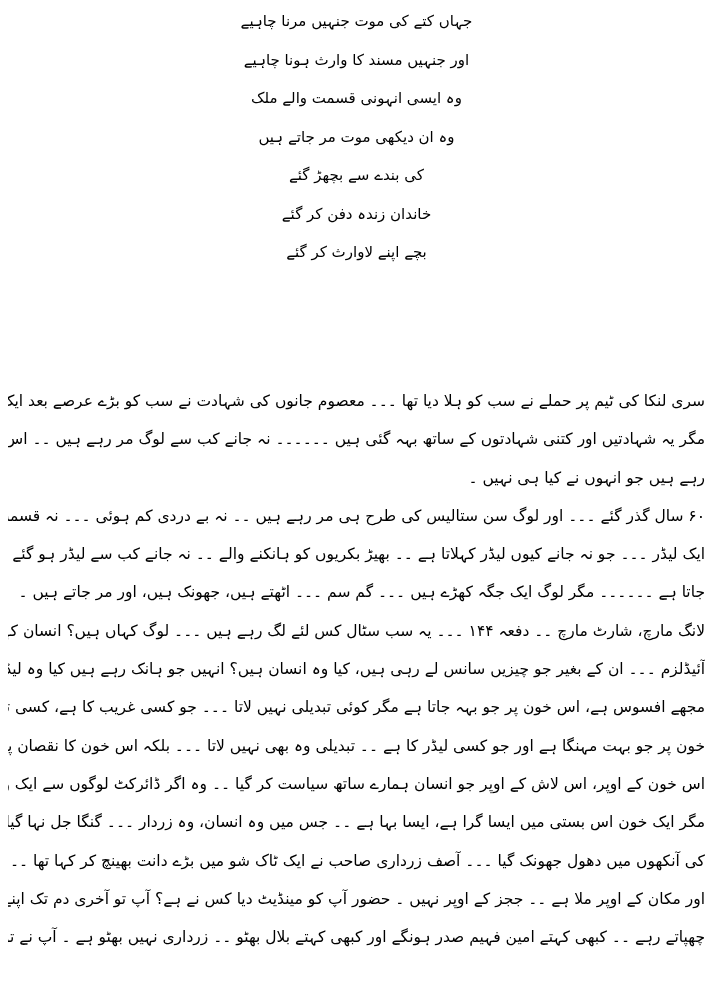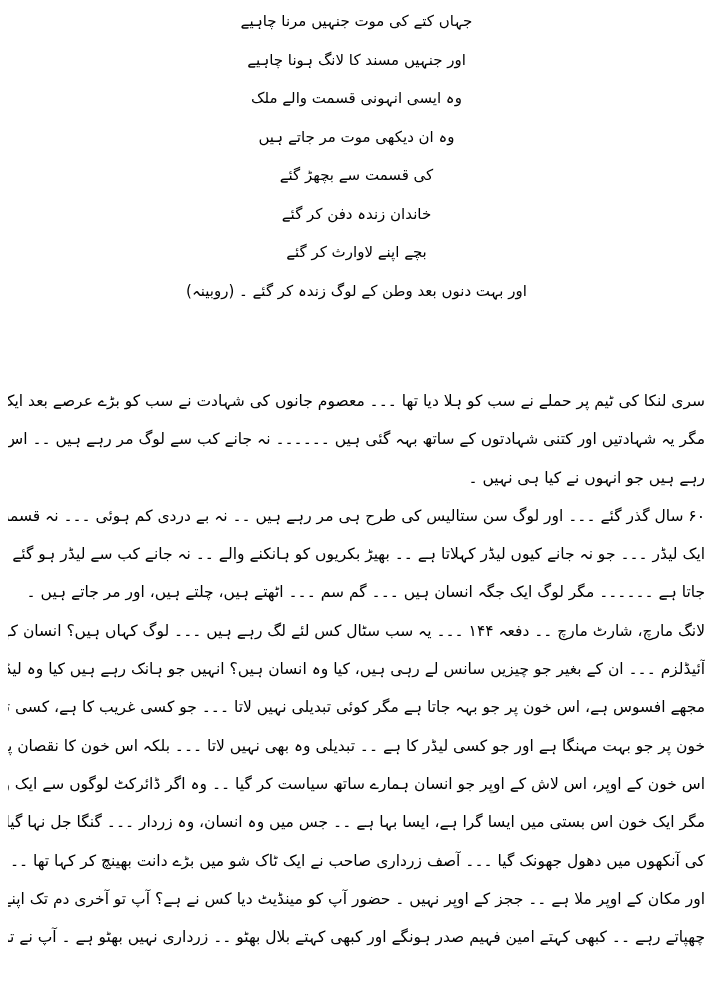--- a/index.html
+++ b/index.html
@@ -56,35 +56,34 @@
     .prose-line.last {
       text-align-last: right;
     }
   </style>
 </head>
 <body>
 
 <div class="page">
   <div class="poem" id="poem">
       <div class="poem-line">جہاں کتے کی موت جنہیں مرنا چاہیے</div>
-      <div class="poem-line">اور جنہیں مسند کا لانگ ہونا چاہیے</div>
+      <div class="poem-line">اور جنہیں مسند کا وارث ہونا چاہیے</div>
       <div class="poem-line">وہ ایسی انہونی قسمت والے ملک</div>
       <div class="poem-line">وہ ان دیکھی موت مر جاتے ہیں</div>
-      <div class="poem-line">کی قسمت سے بچھڑ گئے</div>
+      <div class="poem-line">کی بندے سے بچھڑ گئے</div>
       <div class="poem-line">خاندان زندہ دفن کر گئے</div>
       <div class="poem-line">بچے اپنے لاوارث کر گئے</div>
-      <div class="poem-line">اور بہت دنوں بعد وطن کے لوگ زندہ کر گئے ۔ (روبینہ)</div>
     </div>
   <div class="prose" id="prose">
       <div class="prose-line">سری لنکا کی ٹیم پر حملے نے سب کو ہلا دیا تھا ۔۔۔ معصوم جانوں کی شہادت نے سب کو بڑے عرصے بعد ایک حوصلہ دیا تھا ۔۔۔۔</div>
       <div class="prose-line">مگر یہ شہادتیں اور کتنی شہادتوں کے ساتھ بہہ گئی ہیں ۔۔۔۔۔۔ نہ جانے کب سے لوگ مر رہے ہیں ۔۔ اس دھرتی پر اس جرم میں کٹ</div>
       <div class="prose-line last">رہے ہیں جو انہوں نے کیا ہی نہیں ۔</div>
       <div class="prose-line">۶۰ سال گذر گئے ۔۔۔ اور لوگ سن ستالیس کی طرح ہی مر رہے ہیں ۔۔ نہ بے دردی کم ہوئی ۔۔۔ نہ قسمت نرم ہوئی ۔۔۔ کیوں؟</div>
       <div class="prose-line">ایک لیڈر ۔۔۔ جو نہ جانے کیوں لیڈر کہلاتا ہے ۔۔ بھیڑ بکریوں کو ہانکنے والے ۔۔ نہ جانے کب سے لیڈر ہو گئے ۔۔ ایک آتا ہے ۔۔ ایک</div>
-      <div class="prose-line last">جاتا ہے ۔۔۔۔۔۔ مگر لوگ ایک جگہ انسان ہیں ۔۔۔ گم سم ۔۔۔ اٹھتے ہیں، چلتے ہیں، اور مر جاتے ہیں ۔</div>
+      <div class="prose-line last">جاتا ہے ۔۔۔۔۔۔ مگر لوگ ایک جگہ کھڑے ہیں ۔۔۔ گم سم ۔۔۔ اٹھتے ہیں، جھونک ہیں، اور مر جاتے ہیں ۔</div>
       <div class="prose-line">لانگ مارچ، شارٹ مارچ ۔۔ دفعہ ۱۴۴ ۔۔۔ یہ سب سٹال کس لئے لگ رہے ہیں ۔۔۔ لوگ کہاں ہیں؟ انسان کہاں ہیں؟ نظریے اور</div>
       <div class="prose-line last">آئیڈلزم ۔۔۔ ان کے بغیر جو چیزیں سانس لے رہی ہیں، کیا وہ انسان ہیں؟ انہیں جو ہانک رہے ہیں کیا وہ لیڈر ہیں؟</div>
       <div class="prose-line">مجھے افسوس ہے، اس خون پر جو بہہ جاتا ہے مگر کوئی تبدیلی نہیں لاتا ۔۔۔ جو کسی غریب کا ہے، کسی تنخواہ دار بندے کا ہے ۔ اور افسوس ہے اس</div>
       <div class="prose-line">خون پر جو بہت مہنگا ہے اور جو کسی لیڈر کا ہے ۔۔ تبدیلی وہ بھی نہیں لاتا ۔۔۔ بلکہ اس خون کا نقصان پوری قوم کو کچھ یوں چکانا پڑ رہا ہے ۔ کہ</div>
       <div class="prose-line">اس خون کے اوپر، اس لاش کے اوپر جو انسان ہمارے ساتھ سیاست کر گیا ۔۔ وہ اگر ڈائرکٹ لوگوں سے ایک ووٹ بھی مانگتا تو اس کو نہ ملتا ۔</div>
       <div class="prose-line">مگر ایک خون اس بستی میں ایسا گرا ہے، ایسا بہا ہے ۔۔ جس میں وہ انسان، وہ زردار ۔۔۔ گنگا جل نہا گیا ۔۔ نہایا دھویا باہر نکلا اور ساری قوم</div>
       <div class="prose-line">کی آنکھوں میں دھول جھونک گیا ۔۔۔ آصف زرداری صاحب نے ایک ٹاک شو میں بڑے دانت بھینچ کر کہا تھا ۔۔ ہمیں مینڈیٹ روٹی کپڑا</div>
       <div class="prose-line">اور مکان کے اوپر ملا ہے ۔۔ ججز کے اوپر نہیں ۔ حضور آپ کو مینڈیٹ دیا کس نے ہے؟ آپ تو آخری دم تک اپنے آپ کو پردے کے پیچھے</div>
       <div class="prose-line">چھپاتے رہے ۔۔ کبھی کہتے امین فہیم صدر ہونگے اور کبھی کہتے بلال بھٹو ۔۔ زرداری نہیں بھٹو ہے ۔ آپ نے تو بیگم کے ساتھ ساتھ اپنی بھی</div>
     </div>

